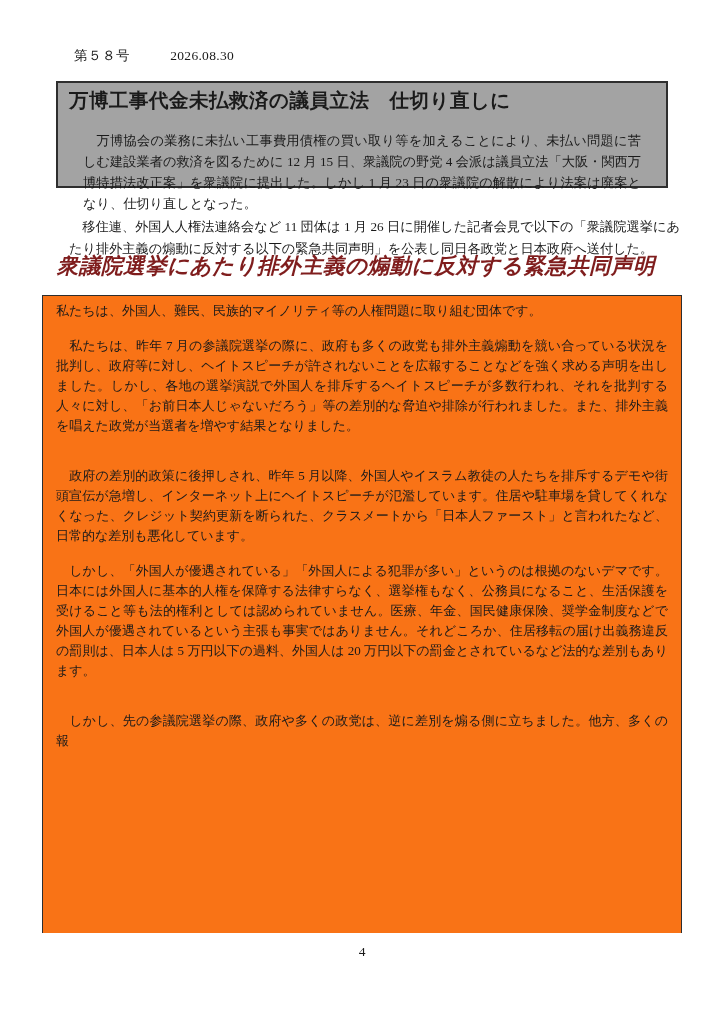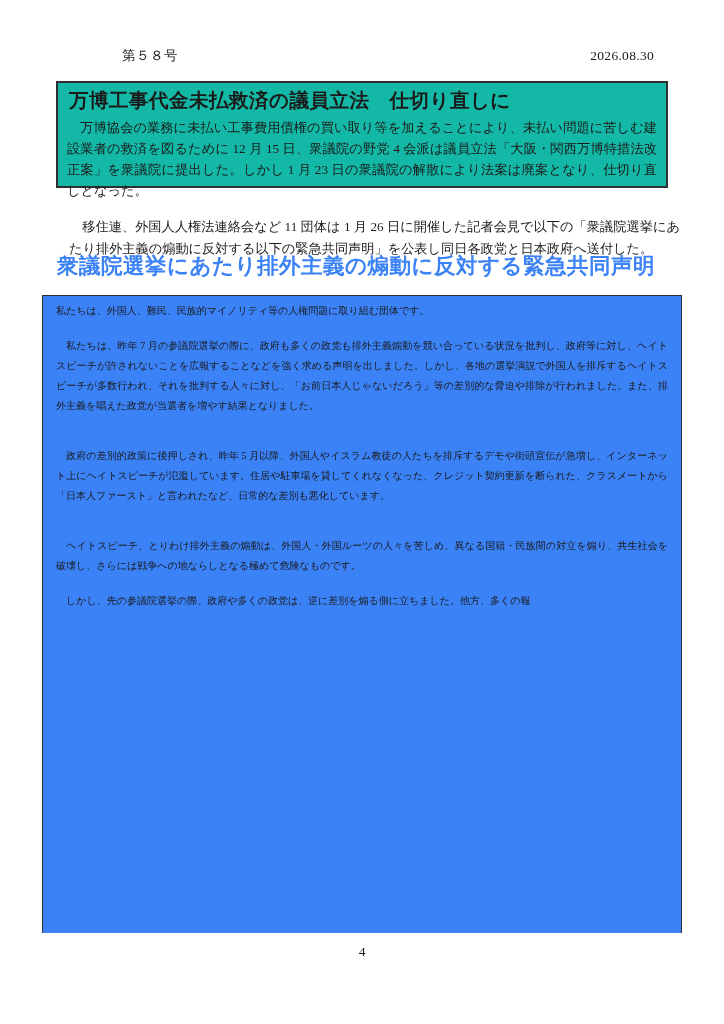--- a/index.html
+++ b/index.html
@@ -7,59 +7,59 @@
     position:relative;
     width:724px;height:1024px;
     background:#ffffff;
     color:#1a1a1a;
     font-family:"Liberation Serif","DejaVu Serif",serif;
     overflow:hidden;
   }
   
   .header{
     position:absolute;top:47px;left:74px;right:70px;
-    display:flex;justify-content:space-between;align-items:baseline;
-    font-size:13.5px;letter-spacing:.5px;margin-left:48px;
+    display:flex;align-items:baseline;
+    font-size:13.5px;letter-spacing:.5px;
   }
   .header .issue{min-width:80px;}
   .header .date{min-width:80px;text-align:right;letter-spacing:.3px;}
   
   .article-box{
     position:absolute;left:56px;top:81px;width:612px;height:107px;
     box-sizing:border-box;border:2px solid #2e2e2e;
-    padding:3px 9px 0 9px;background:#14b8a6;
+    padding:3px 9px 0 9px;background:#a3a3a3;
   }
   .article-headline{
     font-family:"Liberation Sans","DejaVu Sans",sans-serif;
     font-weight:bold;font-size:19.5px;line-height:27px;
     margin:1px 0 3px 2px;letter-spacing:.5px;
   }
   .article-body{
     font-size:13.2px;line-height:21px;text-align:justify;
-    margin:0;
+    margin:16px;
   }
   
   .intro{
     position:absolute;left:57px;top:204px;width:611px;
     font-size:13.2px;line-height:21.5px;text-align:justify;margin:12px;
   }
   
   .statement-heading{
     position:absolute;left:57px;top:251px;width:620px;
     font-family:"Liberation Sans","DejaVu Sans",sans-serif;
     font-weight:bold;font-size:21.5px;line-height:30px;
     letter-spacing:.5px;margin:0;
   }
   
   .statement-box{
     position:absolute;left:42px;top:295px;width:640px;height:638px;
     box-sizing:border-box;
     border:1.5px solid #2e2e2e;border-bottom:none;
-    padding:5px 13px 0 13px;background:#3b82f6;
-    font-size:10px;line-height:20px;text-align:justify;
+    padding:5px 13px 0 13px;background:#f97316;
+    font-size:13px;line-height:20px;text-align:justify;
     overflow:hidden;
   }
   .statement-box p{margin:0;}
   .statement-box p.blank{height:15px;}
   
   .page-number{
     position:absolute;top:944px;left:0;width:100%;
     text-align:center;font-size:13.5px;
   }
 </style>
@@ -73,32 +73,32 @@
     <span class="date">2026.08.30</span>
   </div>
 
   <div class="article-box">
     <div class="article-headline">万博工事代金未払救済の議員立法　仕切り直しに</div>
     <p class="article-body">　万博協会の業務に未払い工事費用債権の買い取り等を加えることにより、未払い問題に苦しむ建設業者の救済を図るために 12 月 15 日、衆議院の野党 4 会派は議員立法「大阪・関西万博特措法改正案」を衆議院に提出した。しかし 1 月 23 日の衆議院の解散により法案は廃案となり、仕切り直しとなった。</p>
   </div>
 
   <p class="intro">　移住連、外国人人権法連絡会など 11 団体は 1 月 26 日に開催した記者会見で以下の「衆議院選挙にあたり排外主義の煽動に反対する以下の緊急共同声明」を公表し同日各政党と日本政府へ送付した。</p>
 
-  <h2 class="statement-heading" style="color: #3b82f6;">衆議院選挙にあたり排外主義の煽動に反対する緊急共同声明</h2>
+  <h2 class="statement-heading" style="color: #7f1d1d; font-style: italic;">衆議院選挙にあたり排外主義の煽動に反対する緊急共同声明</h2>
 
   <div class="statement-box">
 
   <p>私たちは、外国人、難民、民族的マイノリティ等の人権問題に取り組む団体です。</p>
       <p class="blank"></p>
       <p>　私たちは、昨年 7 月の参議院選挙の際に、政府も多くの政党も排外主義煽動を競い合っている状況を批判し、政府等に対し、ヘイトスピーチが許されないことを広報することなどを強く求める声明を出しました。しかし、各地の選挙演説で外国人を排斥するヘイトスピーチが多数行われ、それを批判する人々に対し、「お前日本人じゃないだろう」等の差別的な脅迫や排除が行われました。また、排外主義を唱えた政党が当選者を増やす結果となりました。</p>
       <p class="blank"></p>
       <p class="blank"></p>
       <p>　政府の差別的政策に後押しされ、昨年 5 月以降、外国人やイスラム教徒の人たちを排斥するデモや街頭宣伝が急増し、インターネット上にヘイトスピーチが氾濫しています。住居や駐車場を貸してくれなくなった、クレジット契約更新を断られた、クラスメートから「日本人ファースト」と言われたなど、日常的な差別も悪化しています。</p>
       <p class="blank"></p>
+      <p>　しかし、「外国人が優遇されている」「外国人による犯罪が多い」というのは根拠のないデマです。日本には外国人に基本的人権を保障する法律すらなく、選挙権もなく、公務員になること、生活保護を受けること等も法的権利としては認められていません。医療、年金、国民健康保険、奨学金制度などで外国人が優遇されているという主張も事実ではありません。それどころか、住居移転の届け出義務違反の罰則は、日本人は 5 万円以下の過料、外国人は 20 万円以下の罰金とされているなど法的な差別もあります。</p>
       <p class="blank"></p>
-      <p>　ヘイトスピーチ、とりわけ排外主義の煽動は、外国人・外国ルーツの人々を苦しめ、異なる国籍・民族間の対立を煽り、共生社会を破壊し、さらには戦争への地ならしとなる極めて危険なものです。</p>
       <p class="blank"></p>
       <p>　しかし、先の参議院選挙の際、政府や多くの政党は、逆に差別を煽る側に立ちました。他方、多くの報</p>
     </div>
 
   <div class="page-number">4</div>
 
 </div>
 
 </body></html>

